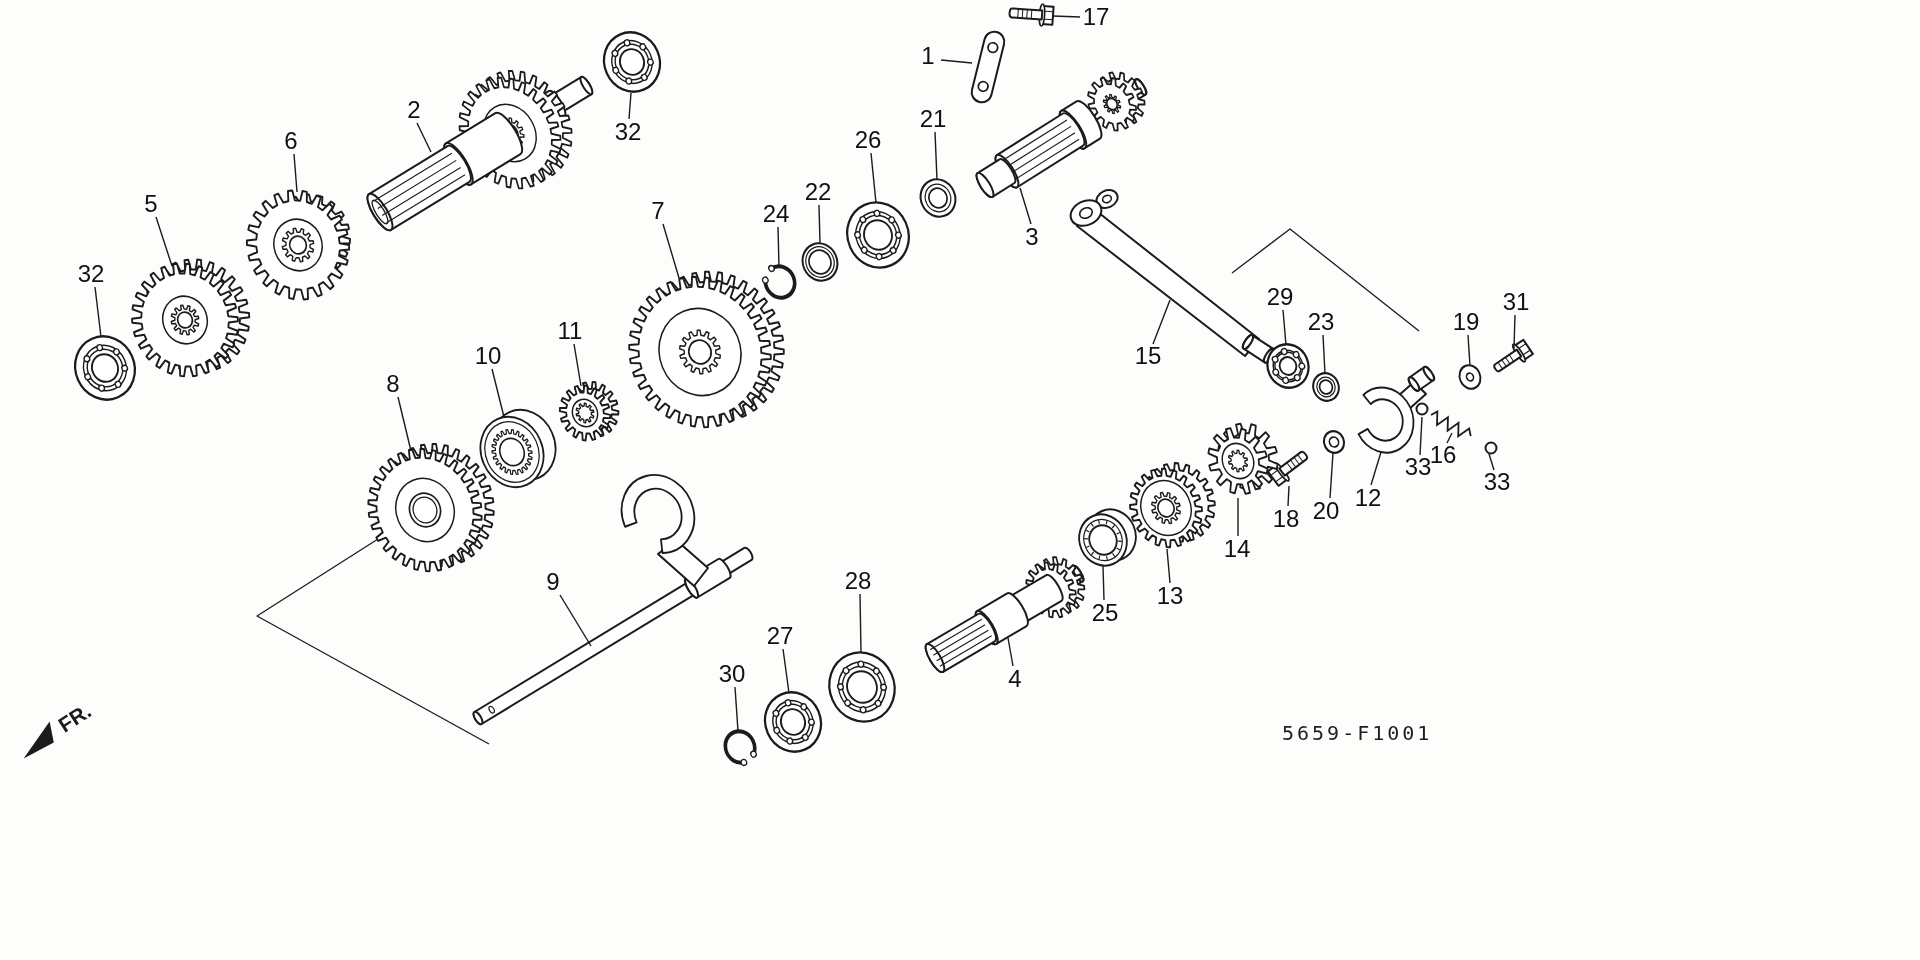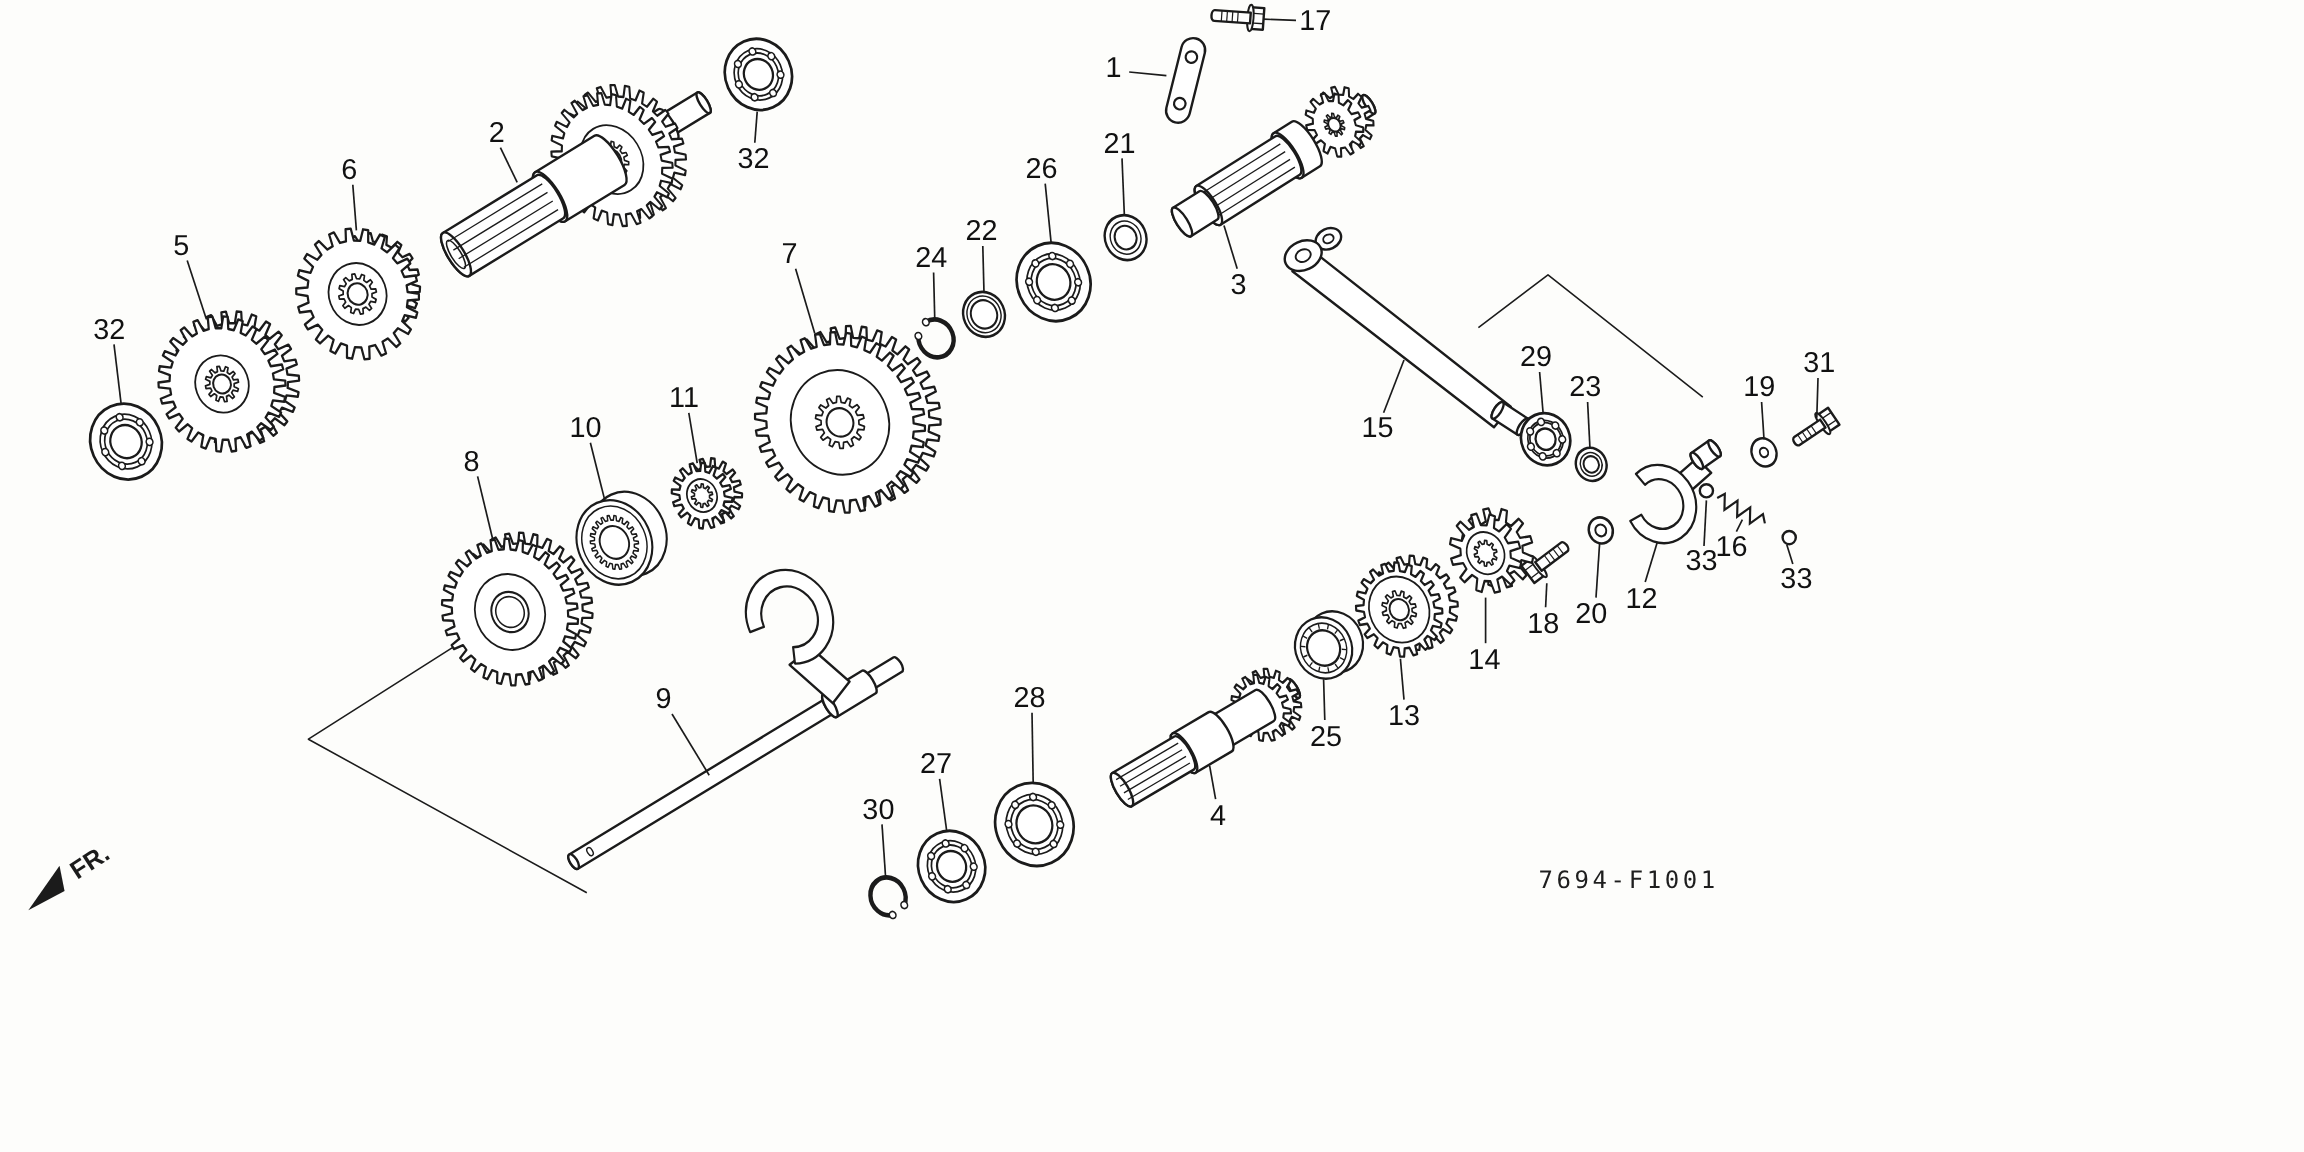--- a/index.html
+++ b/index.html
@@ -490,14 +490,14 @@
         <line x1="629" y1="119" x2="631" y2="93" stroke="#1b1b1b" stroke-width="1.4"></line>
         <text x="628" y="132" dy="0.35em" text-anchor="middle" font-size="24" font-family="Liberation Sans, sans-serif" fill="#111111">32</text>
         <line x1="95" y1="287" x2="101" y2="337" stroke="#1b1b1b" stroke-width="1.4"></line>
         <text x="91" y="274" dy="0.35em" text-anchor="middle" font-size="24" font-family="Liberation Sans, sans-serif" fill="#111111">32</text>
         <line x1="1420" y1="455" x2="1422" y2="417" stroke="#1b1b1b" stroke-width="1.4"></line>
         <text x="1418" y="467" dy="0.35em" text-anchor="middle" font-size="24" font-family="Liberation Sans, sans-serif" fill="#111111">33</text>
         <line x1="1494" y1="470" x2="1489" y2="454" stroke="#1b1b1b" stroke-width="1.4"></line>
         <text x="1497" y="482" dy="0.35em" text-anchor="middle" font-size="24" font-family="Liberation Sans, sans-serif" fill="#111111">33</text>
       </g>
     </svg>
-  <div class="diagram-code">7694-F1001</div>
+  <div class="diagram-code">5659-F1001</div>
 </div>
 
 </body></html>

